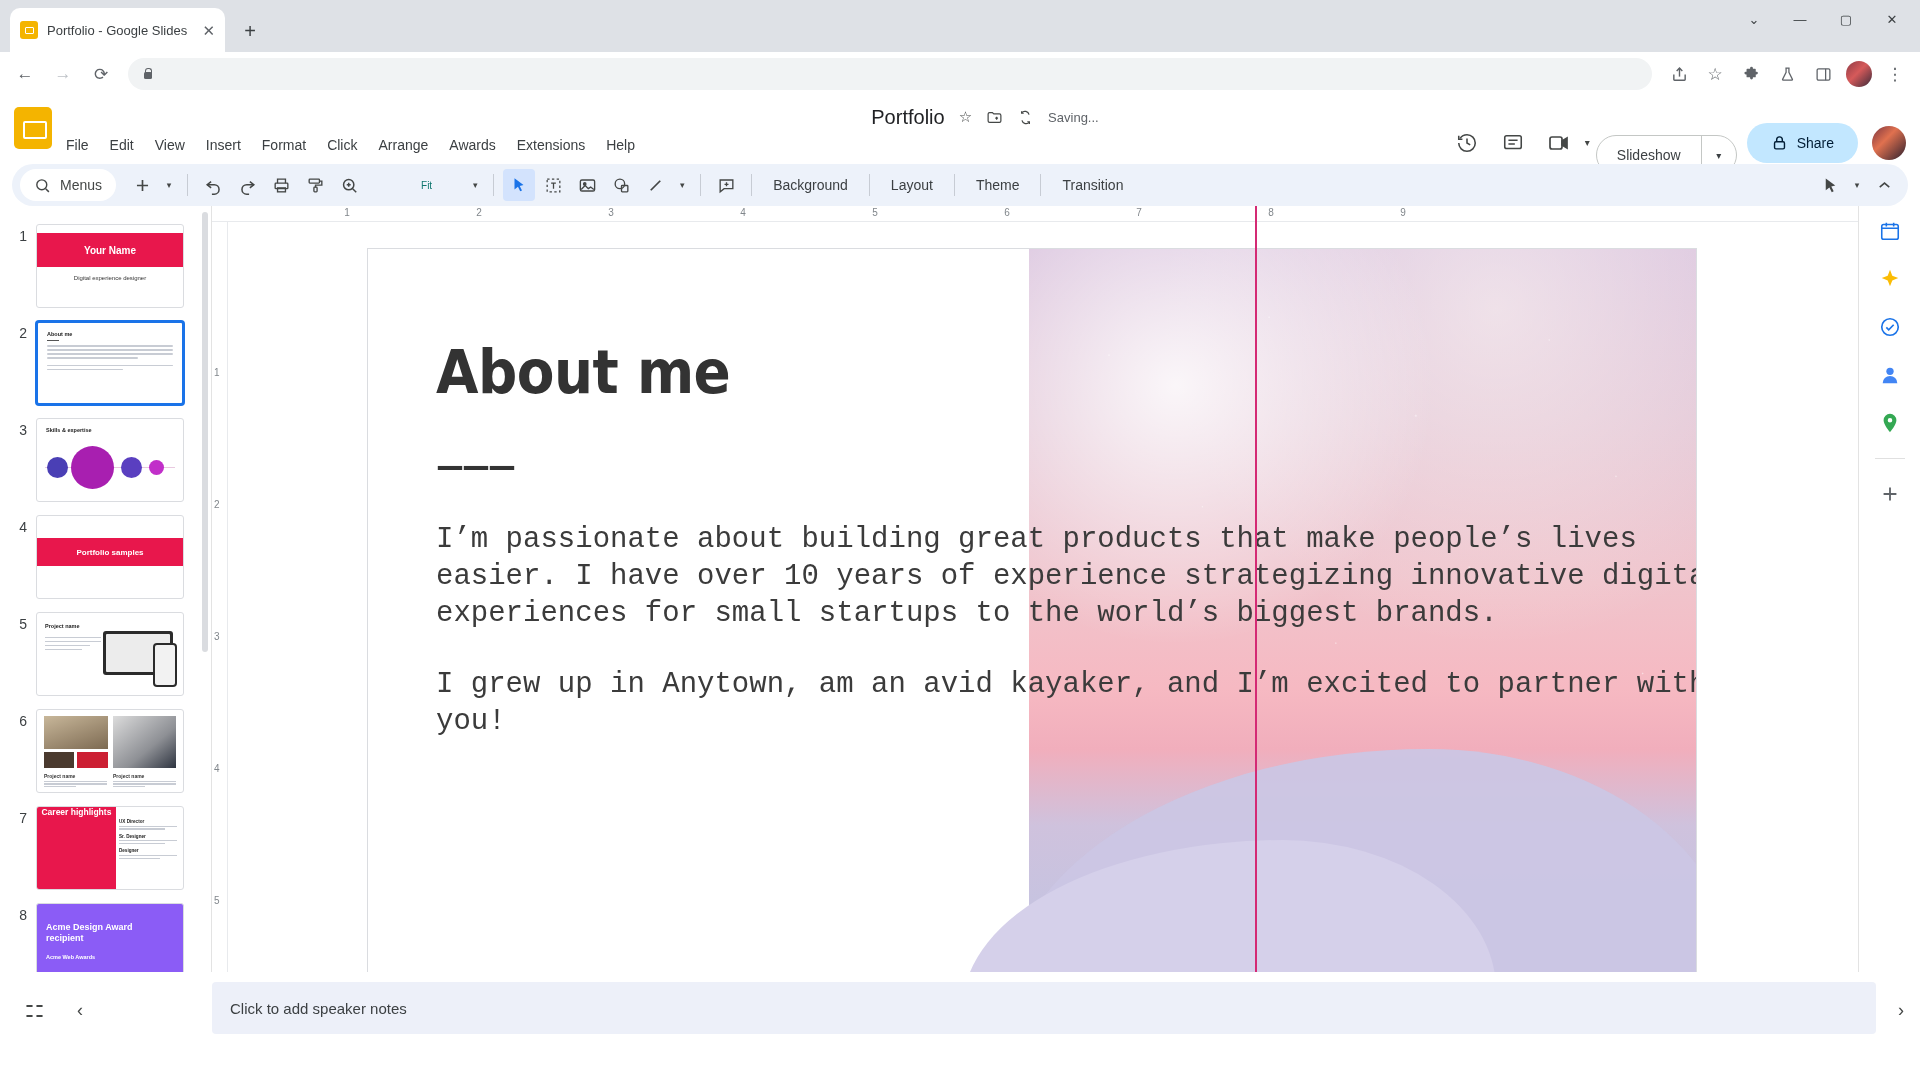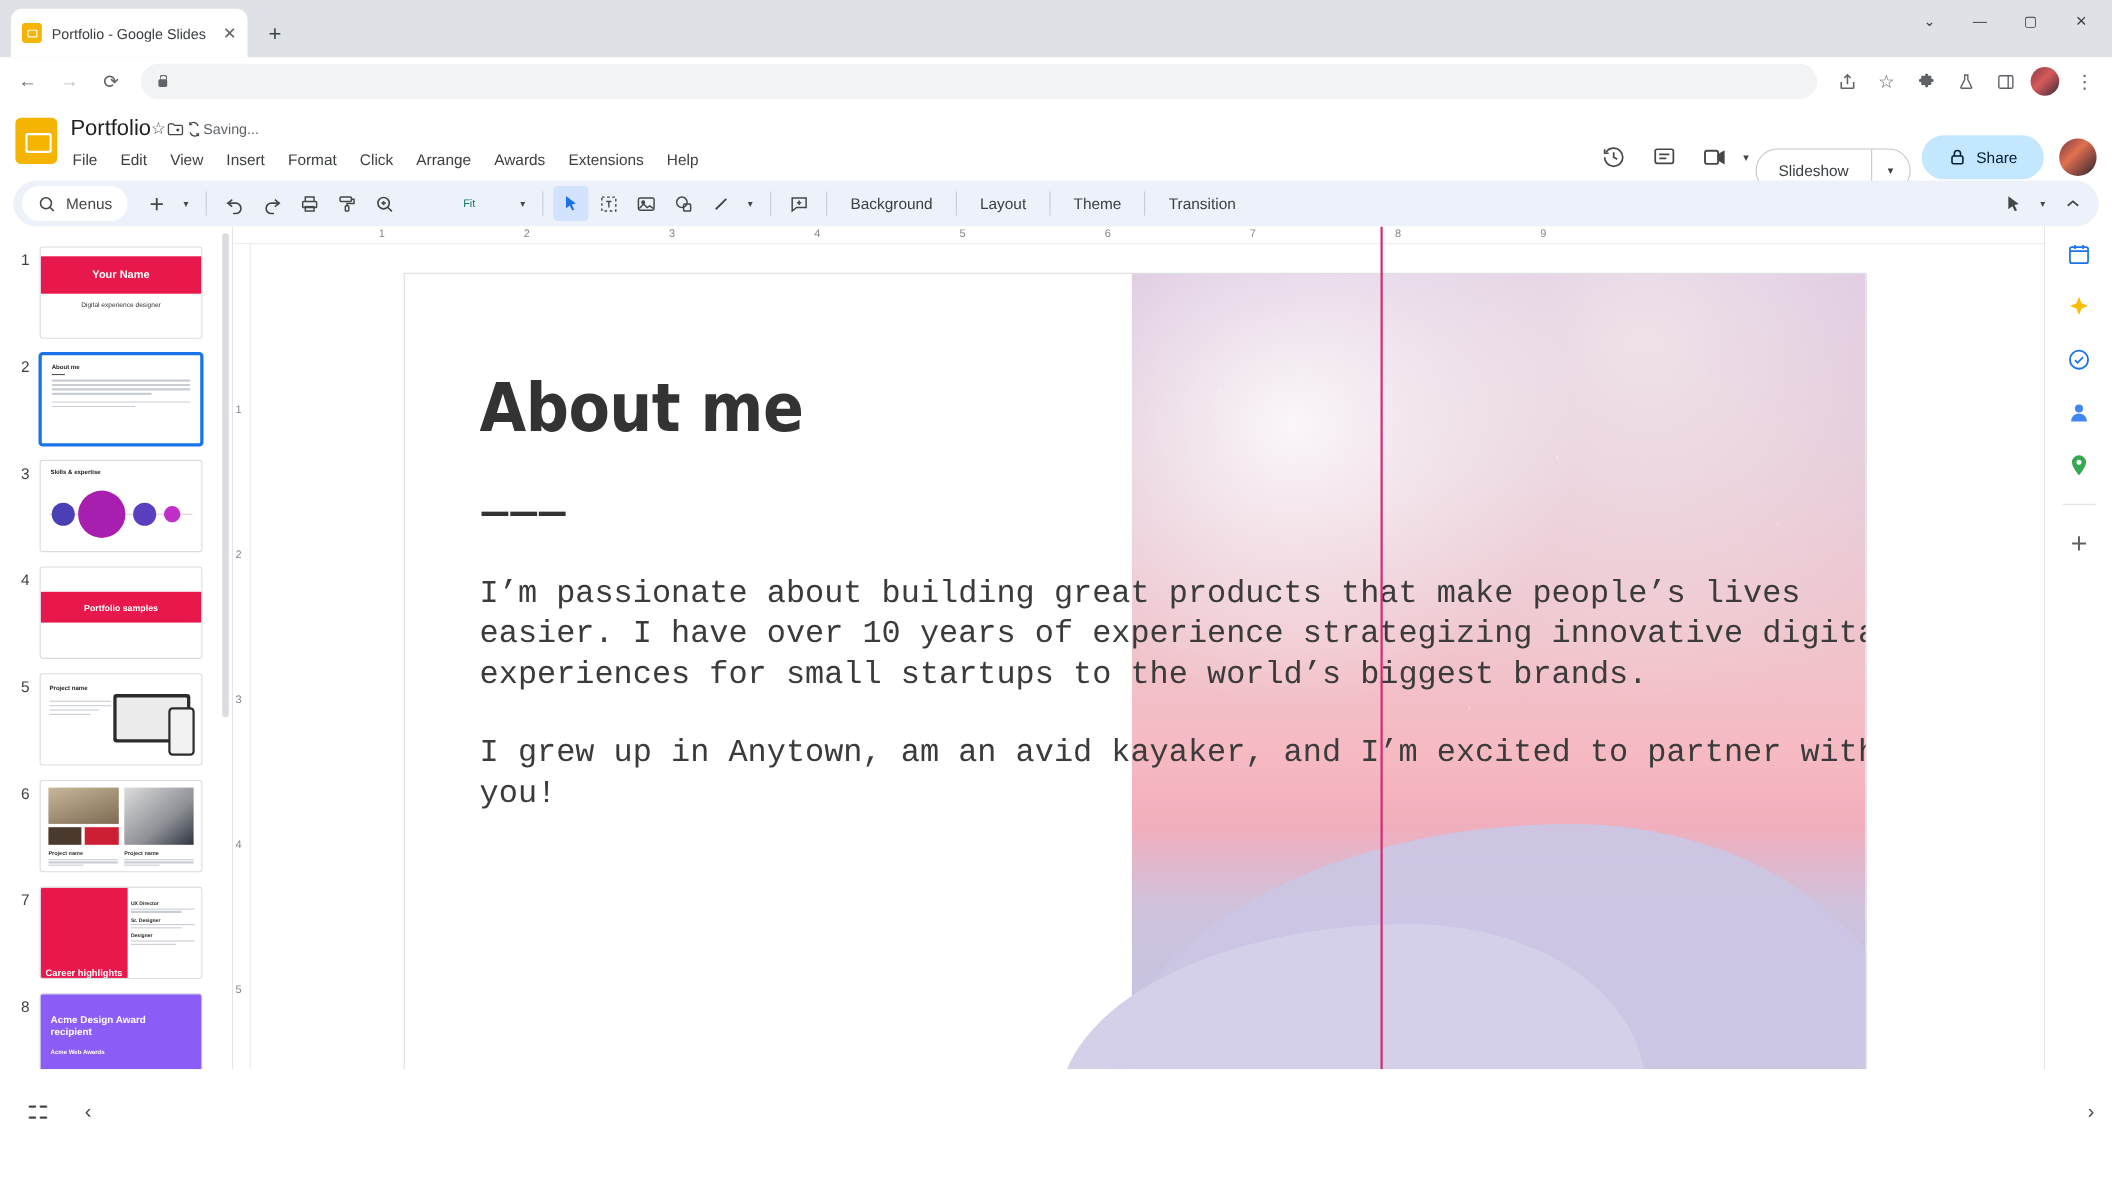--- a/index.html
+++ b/index.html
@@ -67,21 +67,21 @@
     height:68px;background:#fff;display:flex;align-items:flex-start;padding:8px 14px 0 14px;position:relative;
   }
   .slides-logo{
     width:38px;height:42px;border-radius:5px;background:#f4b400;position:relative;margin-right:12px;flex:0 0 auto;
     margin-top:3px;
   }
   .slides-logo:after{
     content:"";position:absolute;left:9px;top:14px;width:20px;height:14px;border:2.4px solid #fff;border-radius:2px;
   }
   .doc-meta{flex:1;min-width:0;}
-  .doc-title-row{display:flex;align-items:center;height:26px;}
+  .doc-title-row{display:flex;align-items:center;gap:14px;height:26px;justify-content:center;}
   .doc-title{font-size:20px;color:#202124;line-height:1;}
   .mini-ico{color:#444746;font-size:15px;display:flex;align-items:center;cursor:pointer;}
   .saving{font-size:13px;color:#5f6368;}
   .menu-row{display:flex;gap:17px;margin-top:5px;}
   .menu-item{font-size:14px;color:#3c4043;cursor:pointer;padding:2px 2px;border-radius:4px;}
   .header-right{display:flex;align-items:center;gap:6px;position:absolute;right:14px;top:14px;}
   .hdr-ico{width:40px;height:40px;border-radius:50%;display:flex;align-items:center;justify-content:center;
     color:#444746;cursor:pointer;}
   .slideshow-btn{
     display:flex;align-items:center;border:1px solid #c4c7c5;border-radius:20px;height:40px;overflow:hidden;cursor:pointer;margin-top:25px;
@@ -156,21 +156,21 @@
   .t6-b{flex:1;display:flex;gap:3px;}
   .t6-b i{flex:1;display:block;}
   .t6-b i:first-child{background:#4a3a2e;}
   .t6-b i:last-child{background:#cc1f33;}
   .t6-r{flex:1;background:linear-gradient(140deg,#dcdcdc,#8e9095 60%,#2e3440);}
   .t6-cap{position:absolute;bottom:3px;left:7px;right:7px;display:flex;gap:6px;}
   .t6-cap div{flex:1;}
   .t6-cap b{display:block;font-size:5px;color:#333;margin-bottom:2px;}
   .t6-cap i{display:block;height:1.2px;background:#c8ccd4;margin-bottom:1.6px;}
   .t7-l{position:absolute;left:0;top:0;width:54%;height:100%;background:#e8174c;
-    display:flex;align-items:flex-end;justify-content:center;}
+    display:flex;align-items:flex-start;justify-content:center;}
   .t7-l span{color:#fff;font-size:8.5px;font-weight:bold;}
   .t7-r{position:absolute;right:6px;top:8px;width:58px;}
   .t7-r b{display:block;font-size:4.6px;color:#222;margin-top:4px;}
   .t7-r i{display:block;height:1.2px;background:#c8ccd4;margin-top:1.6px;}
   .t8{background:#8b5cf6;}
   .t8 b{position:absolute;left:9px;top:18px;color:#fff;font-size:9px;font-weight:bold;line-height:1.25;width:110px;}
   .t8 span{position:absolute;left:9px;top:50px;color:#fff;font-size:5.5px;font-weight:bold;}
 
   
   .canvas-wrap{flex:1;position:relative;background:#fff;overflow:hidden;}
@@ -686,14 +686,17 @@
 <div class="bottom">
   <div class="bottom-left">
     <span class="b-ico grid-ico">
         <i></i>
         <i></i>
         <i></i>
         <i></i>
       </span>
     <span class="b-ico" style="font-size:18px">‹</span>
   </div>
+  <div class="notes">
+    <span>Click to add speaker notes</span>
+  </div>
   <span class="b-right" style="font-size:18px">›</span>
 </div>
 
 </body></html>

